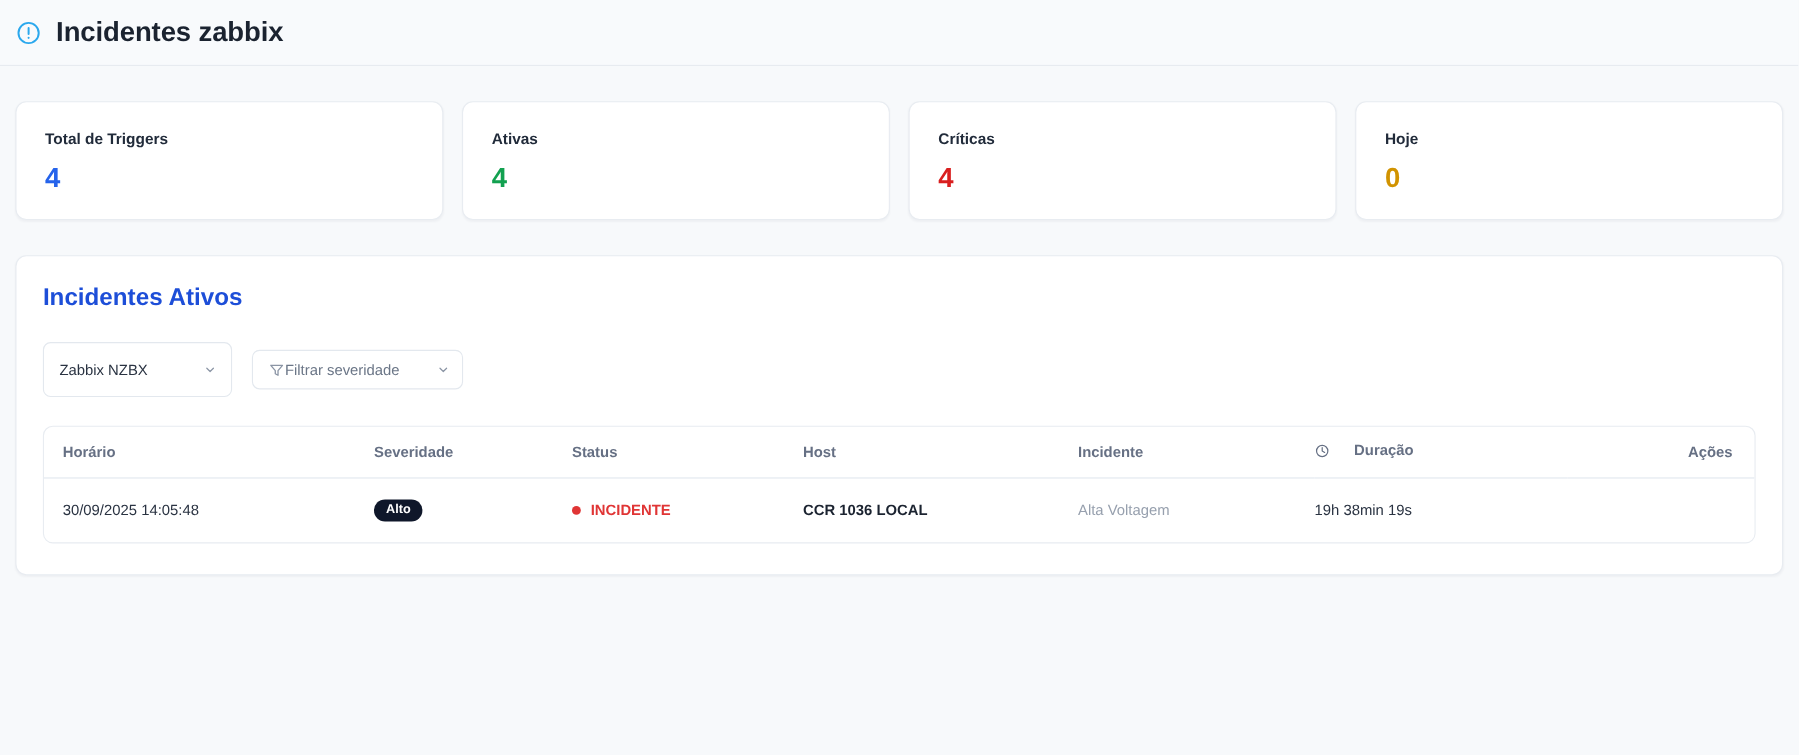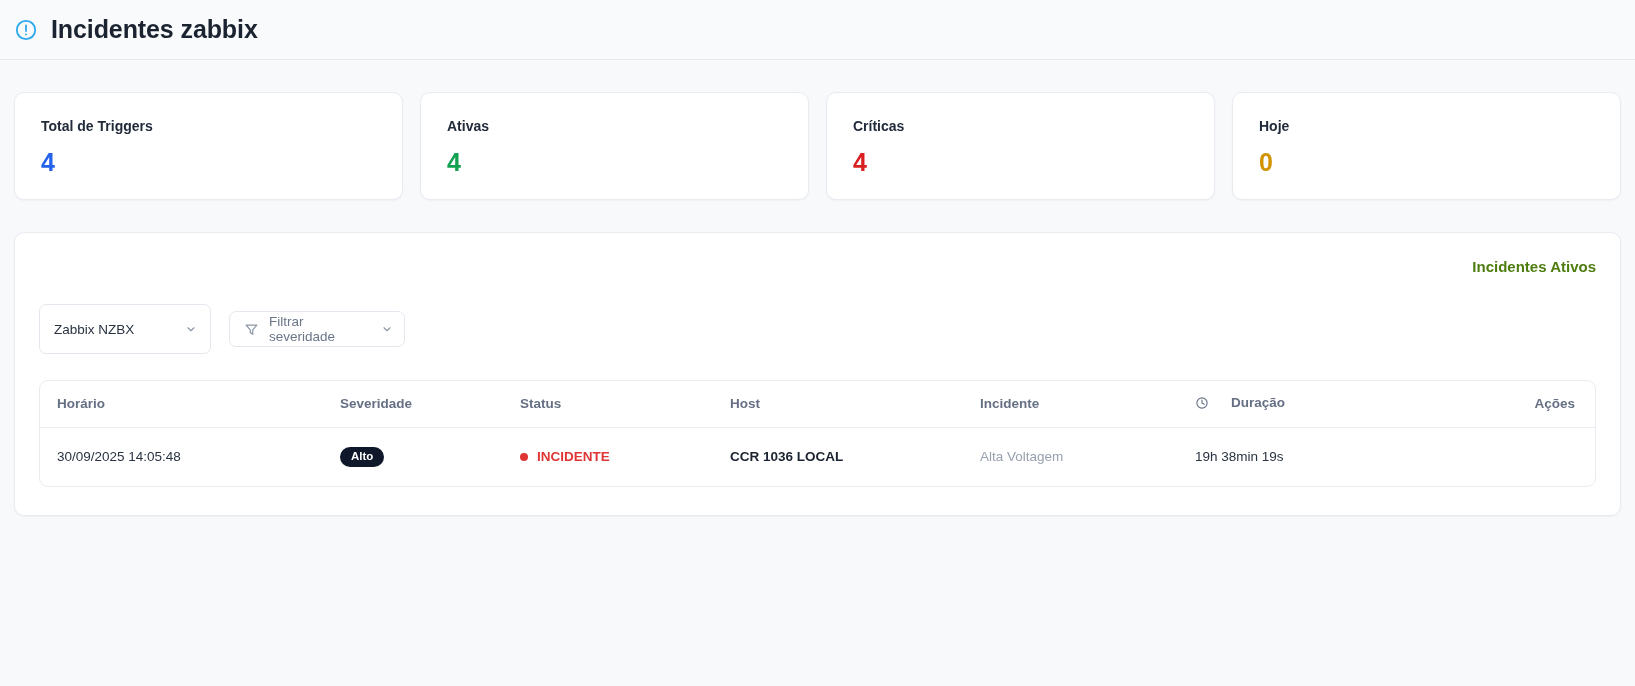--- a/index.html
+++ b/index.html
@@ -76,26 +76,25 @@
   
   .panel {
     margin: 32px 14px 0 14px;
     background: #fff;
     border: 1px solid #e8ecf1;
     border-radius: 10px;
     padding: 26px 24px 28px 24px;
     box-shadow: 0 1px 2px rgba(16,24,40,0.04);
   }
   .panel-title {
-    font-size: 15px;
+    font-size: 22px;
     font-weight: 700;
-    color: #4d7c0f;
+    color: #1d4ed8;
     line-height: 1;
     margin-bottom: 30px;
-    text-align: right;
   }
 
   
   .toolbar {
     display: flex;
     align-items: center;
     justify-content: space-between;
     margin-bottom: 26px;
   }
   .search-box {
@@ -139,28 +138,27 @@
     background: #fff;
     display: flex;
     align-items: center;
     justify-content: space-between;
     padding: 0 13px 0 14px;
     font-size: 13.5px;
     color: #2a3342;
     cursor: pointer;
   }
   .filter-btn {
-    width: 176px;
+    width: 192px;
     height: 36px;
     border: 1px solid #e3e8ee;
     border-radius: 7px;
     background: #fff;
     display: flex;
     align-items: center;
-    gap: 10px;
     padding: 0 11px 0 14px;
     font-size: 13.5px;
     color: #6b7687;
     cursor: pointer;
   }
   .chev {
     width: 12px; height: 12px;
     flex: 0 0 12px;
   }
   .funnel {

